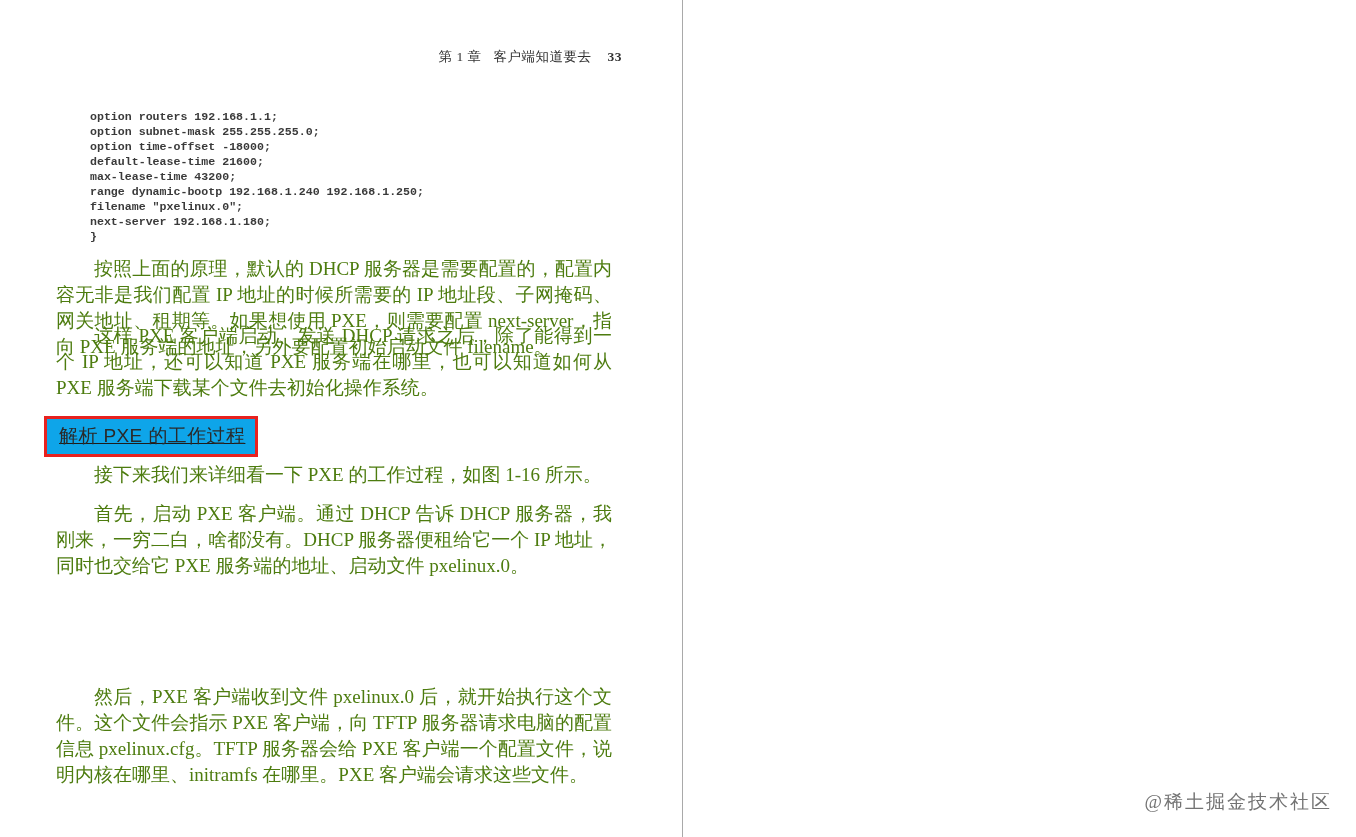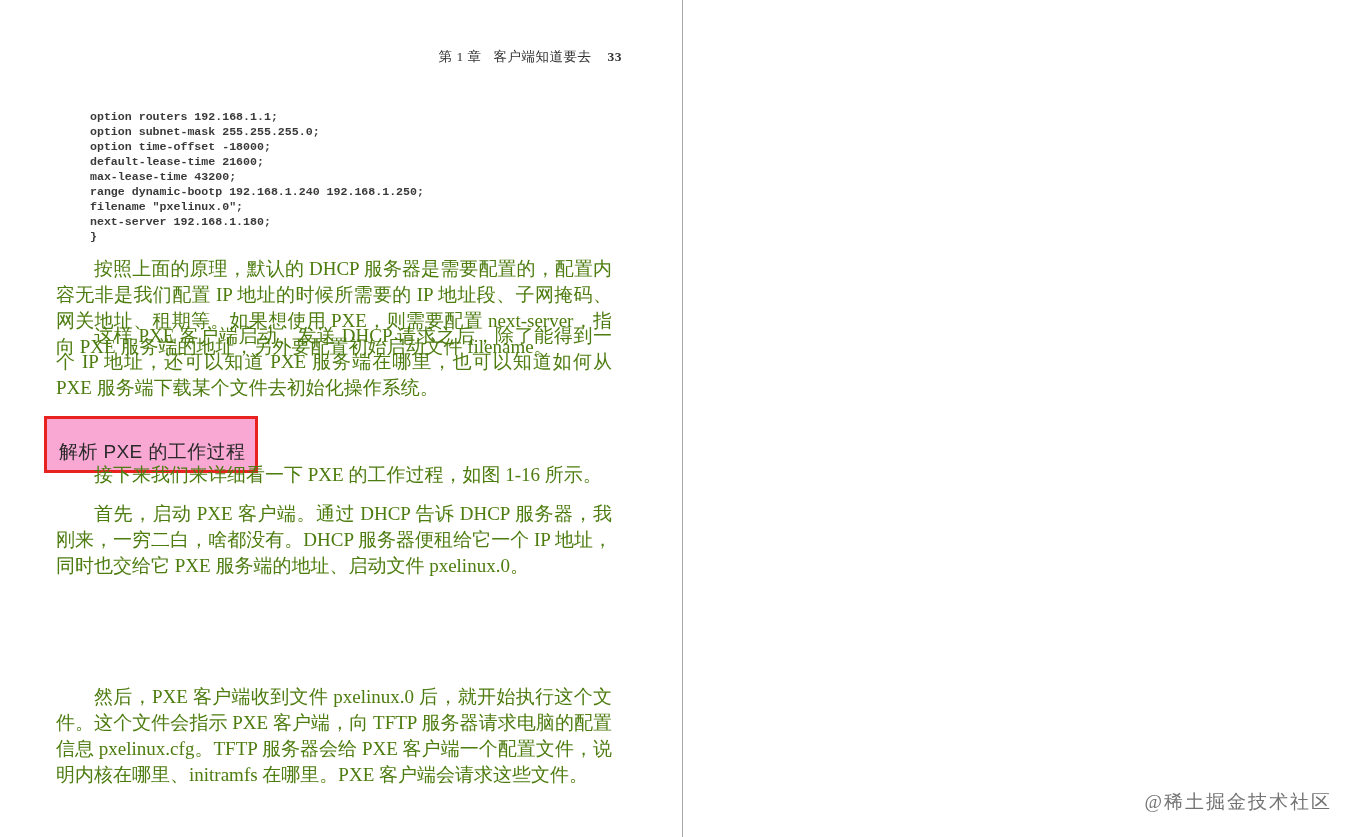--- a/index.html
+++ b/index.html
@@ -50,23 +50,24 @@
     color:#4d7c0f;
     text-align:justify;
     text-justify:inter-ideograph;
   }
   .page-left .para{left:56px;width:556px;}
   .indent{text-indent:2em;}
 
   
   .heading-box{
     position:absolute;left:44px;top:416px;
-    padding:20px 10px 5px 12px;
+    padding:4px 10px 5px 12px;
     border:3px solid #e8221f;
-    background:#f9a8d4;
+    background:#0ea5e9;
+    text-decoration:underline;
   }
   .heading-box .h-text{
     font-family:"Liberation Sans","DejaVu Sans",sans-serif;
     font-size:19px;font-weight:400;color:#2a2a2a;
     letter-spacing:.4px;white-space:nowrap;
   }
 
   
   .watermark{
     position:absolute;right:24px;bottom:22px;

